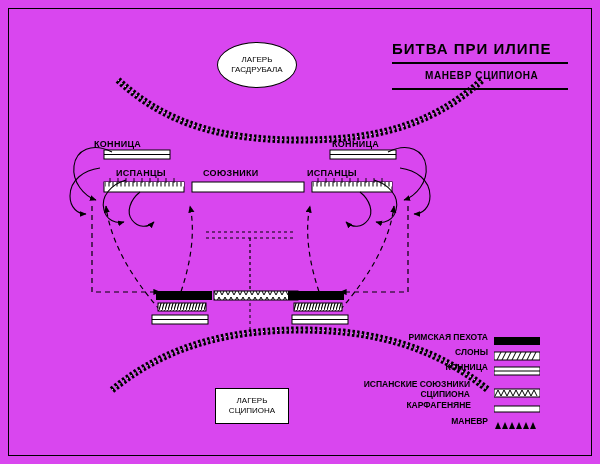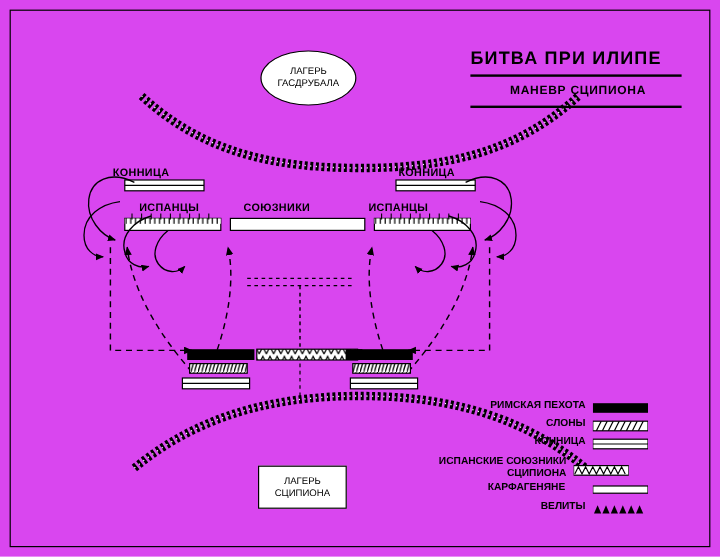--- a/index.html
+++ b/index.html
@@ -263,42 +263,42 @@
   <div class="legend-row" style="left:340px; top:362px;">
     <div class="legend-text">КОННИЦА</div>
     <div class="legend-swatch">
       <svg width="46" height="10">
         <rect x="0" y="1" width="46" height="8" fill="#fff" stroke="#000" stroke-width="1"></rect>
         <line x1="0" y1="5" x2="46" y2="5" stroke="#000" stroke-width="1"></line>
       </svg>
     </div>
   </div>
 
-  <div class="legend-row" style="left:324px; top:379px;">
+  <div class="legend-row" style="left:340px; top:379px;gap:18px;">
     <div class="legend-text">ИСПАНСКИЕ СОЮЗНИКИ
 СЦИПИОНА</div>
     <div class="legend-swatch">
       <svg width="46" height="10">
         <rect x="0" y="1" width="46" height="8" fill="#fff" stroke="#000" stroke-width="1"></rect>
         <polyline points="1,8 4,2 7,8 10,2 13,8 16,2 19,8 22,2 25,8 28,2 31,8 34,2 37,8 40,2 43,8" fill="none" stroke="#000" stroke-width="1"></polyline>
       </svg>
     </div>
   </div>
 
   <div class="legend-row" style="left:340px; top:400px;gap:17px;">
     <div class="legend-text">КАРФАГЕНЯНЕ</div>
     <div class="legend-swatch">
       <svg width="46" height="10">
         <rect x="0" y="2" width="46" height="6" fill="#fff" stroke="#000" stroke-width="1"></rect>
       </svg>
     </div>
   </div>
 
   <div class="legend-row" style="left:340px; top:416px;">
-    <div class="legend-text">ВЕЛИТЫ</div>
+    <div class="legend-text">МАНЕВР</div>
     <div class="legend-swatch">
       <svg width="46" height="10">
         <g fill="#000">
           <polygon points="1,9 4,2 7,9"></polygon>
             <polygon points="8,9 11,2 14,9"></polygon>
           <polygon points="15,9 18,2 21,9"></polygon>
             <polygon points="22,9 25,2 28,9"></polygon>
           <polygon points="29,9 32,2 35,9"></polygon>
             <polygon points="36,9 39,2 42,9"></polygon>
         </g>

